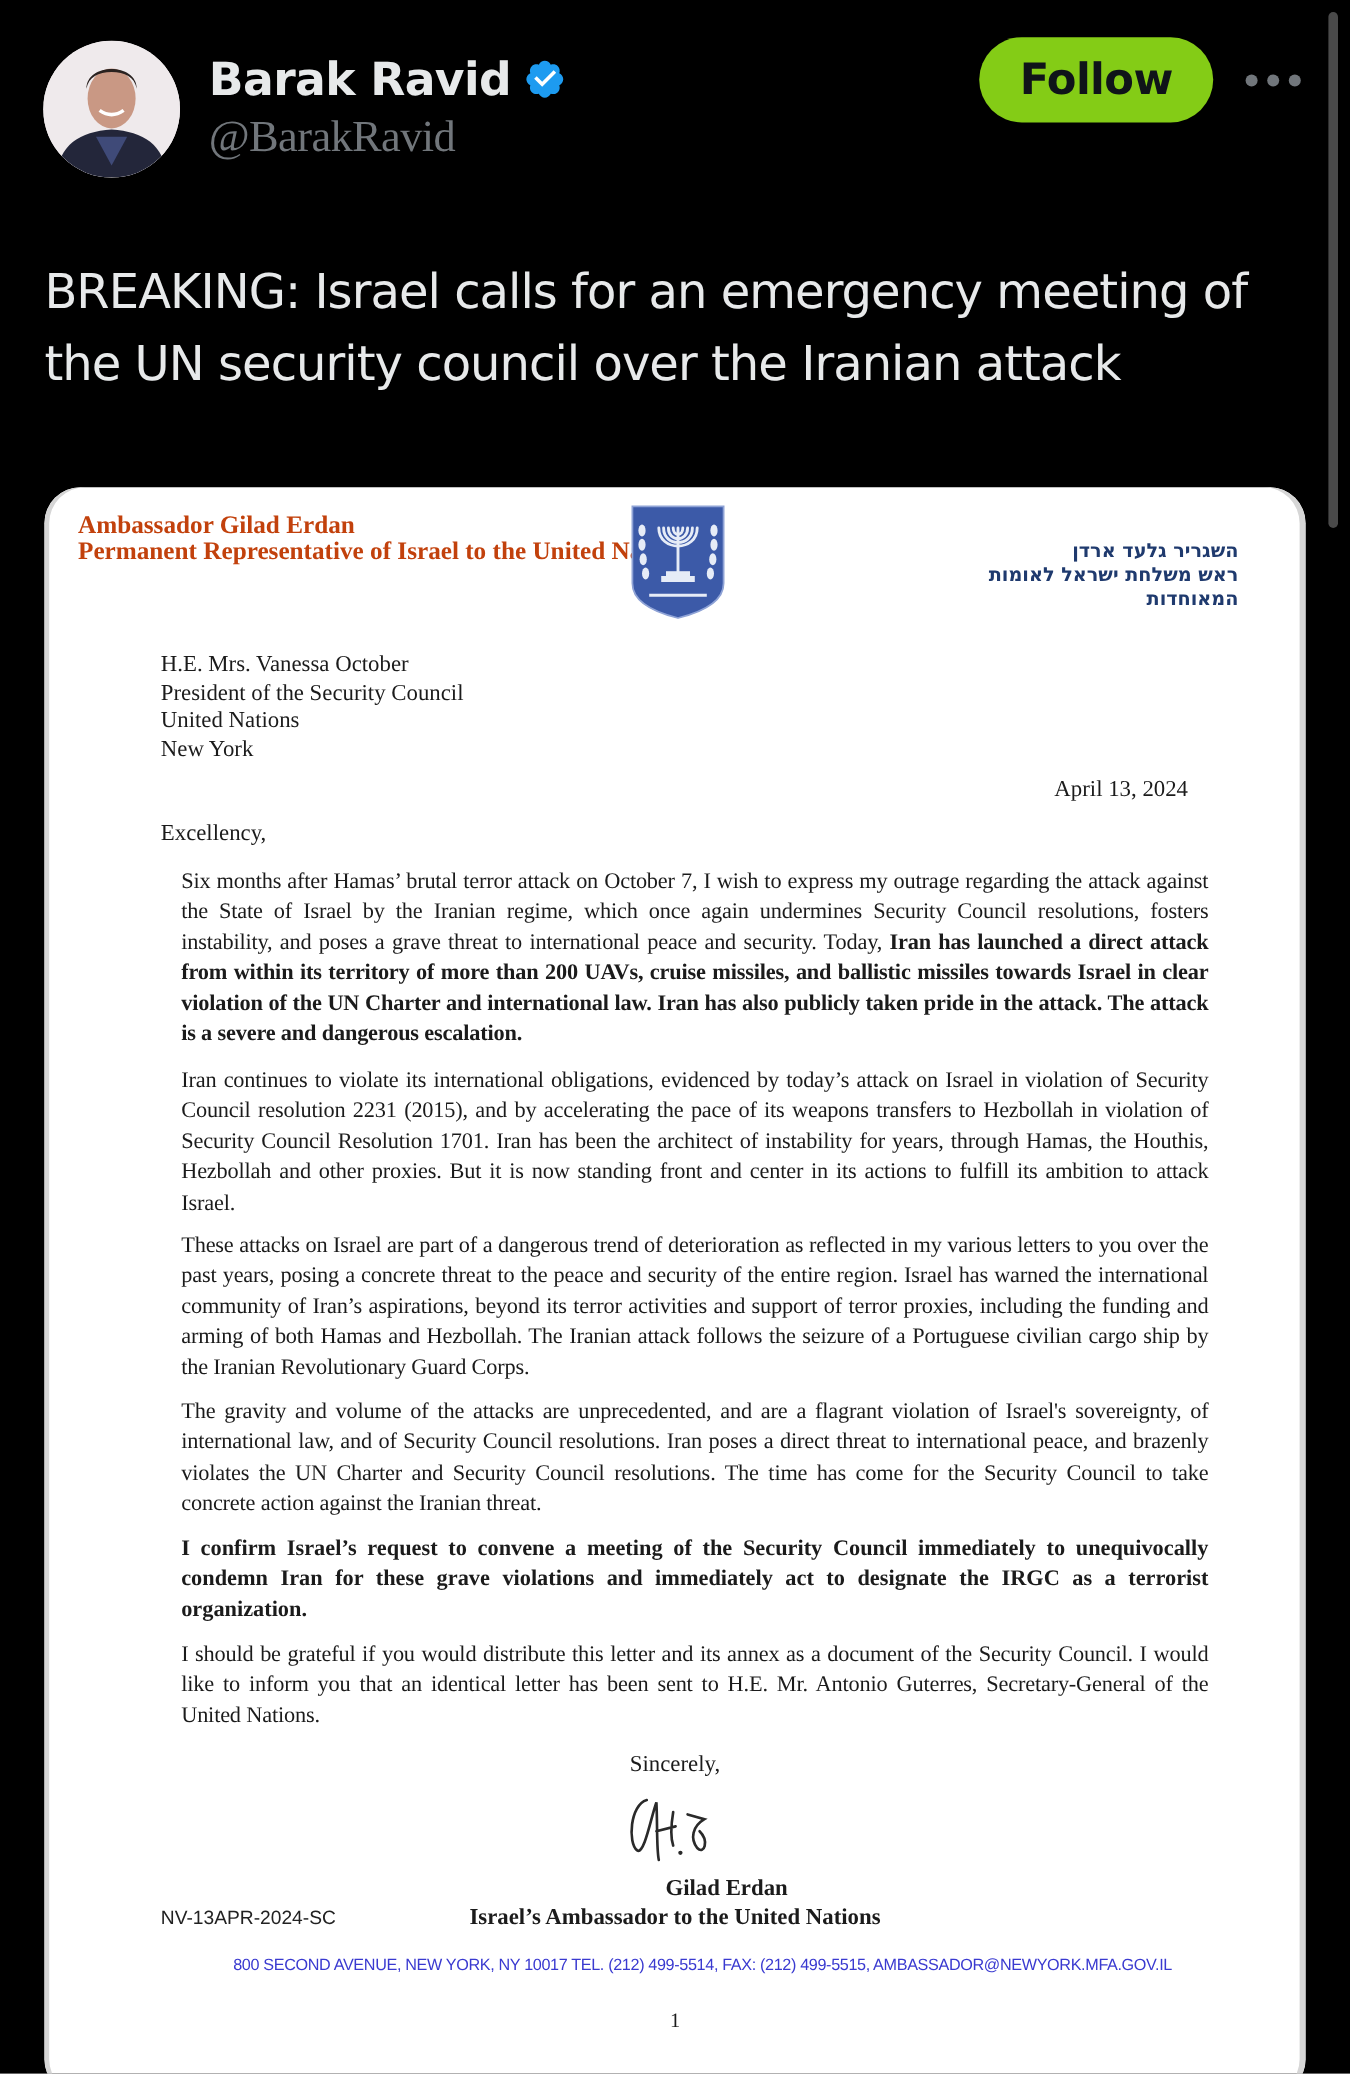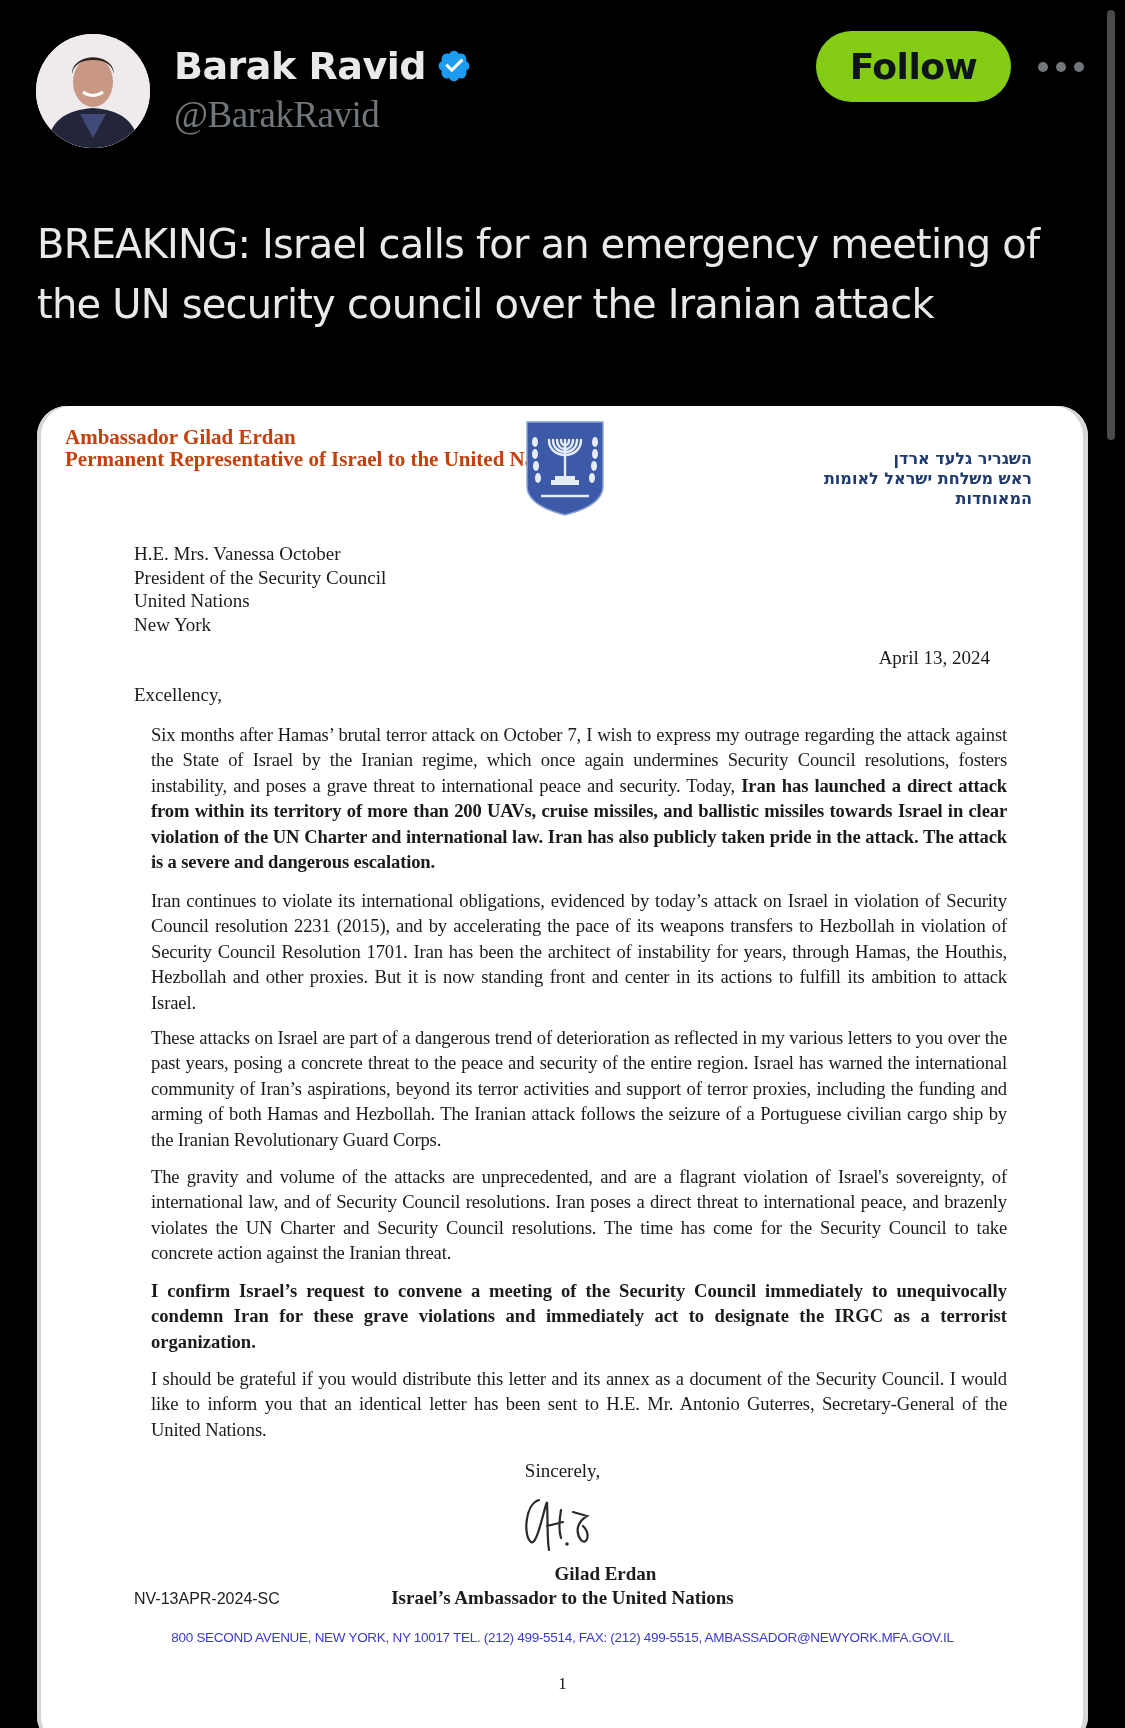--- a/index.html
+++ b/index.html
@@ -64,21 +64,21 @@
   .p3 { top: 619px; }
   .p4 { top: 758px; }
   .p5 { top: 872px; letter-spacing: 0; }
   .p6 { top: 960px; }
 
   .closing { left: 0; width: 100%; top: 1054px; text-align: center; font-size: 19px; }
   .signature { left: 480px; top: 1086px; width: 90px; height: 68px; }
   .signer-name { left: 0; width: 100%; top: 1157px; text-align: center; font-size: 19px; font-weight: bold; padding-left: 43px; }
   .signer-title { left: 0; width: 100%; top: 1181px; text-align: center; font-size: 19px; font-weight: bold; }
   .ref-code { left: 97px; top: 1184px; font-size: 16px; font-family: "Liberation Sans", sans-serif; color: #222; }
-  .footer-addr { left: 0; width: 100%; top: 1224px; text-align: center; font-size: 13.5px; color: #3a3ad0; font-family: "Liberation Sans", sans-serif; letter-spacing: -0.3px; }
+  .footer-addr { left: 0; width: 100%; top: 1224px; text-align: center; font-size: 13.5px; color: #3a3ad0; font-family: "Liberation Sans", sans-serif; letter-spacing: -0.3px; padding-left: 23px; }
   .page-num { left: 0; width: 100%; top: 1268px; text-align: center; font-size: 17px; }
 </style>
 </head>
 <body>
 
 <div class="abs avatar">
   <svg width="114" height="114" viewBox="0 0 114 114">
     <rect width="114" height="114" fill="#efeaec"></rect>
     <path d="M10 114 C14 86 30 76 57 74 C84 76 100 86 104 114 Z" fill="#23263a"></path>
     <path d="M44 80 L57 104 L70 80 Z" fill="#3f4a78"></path>

